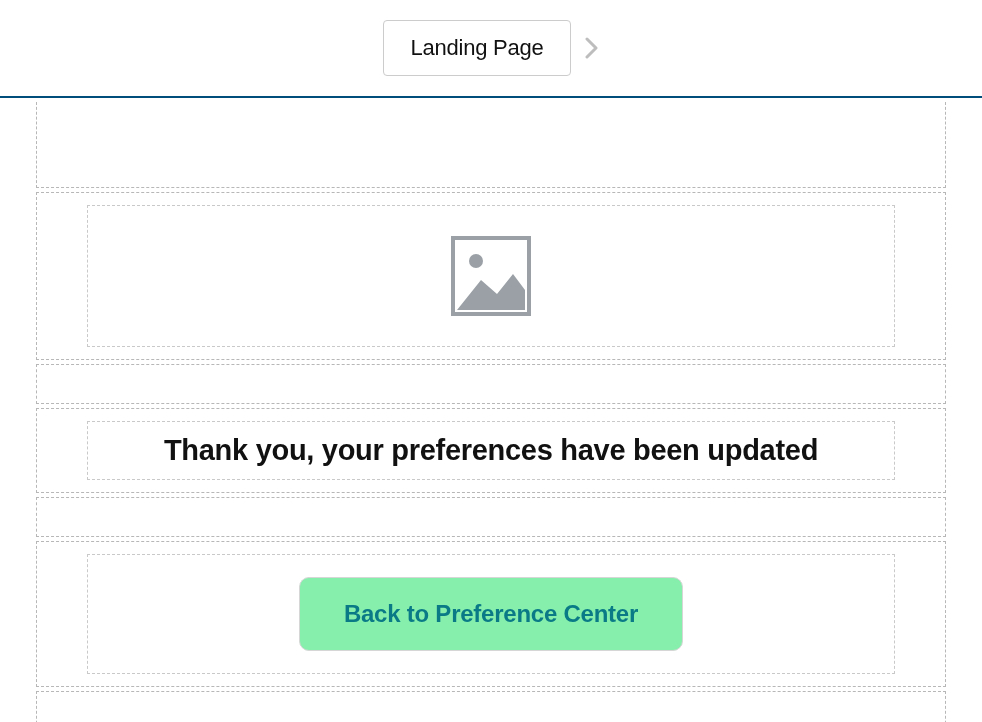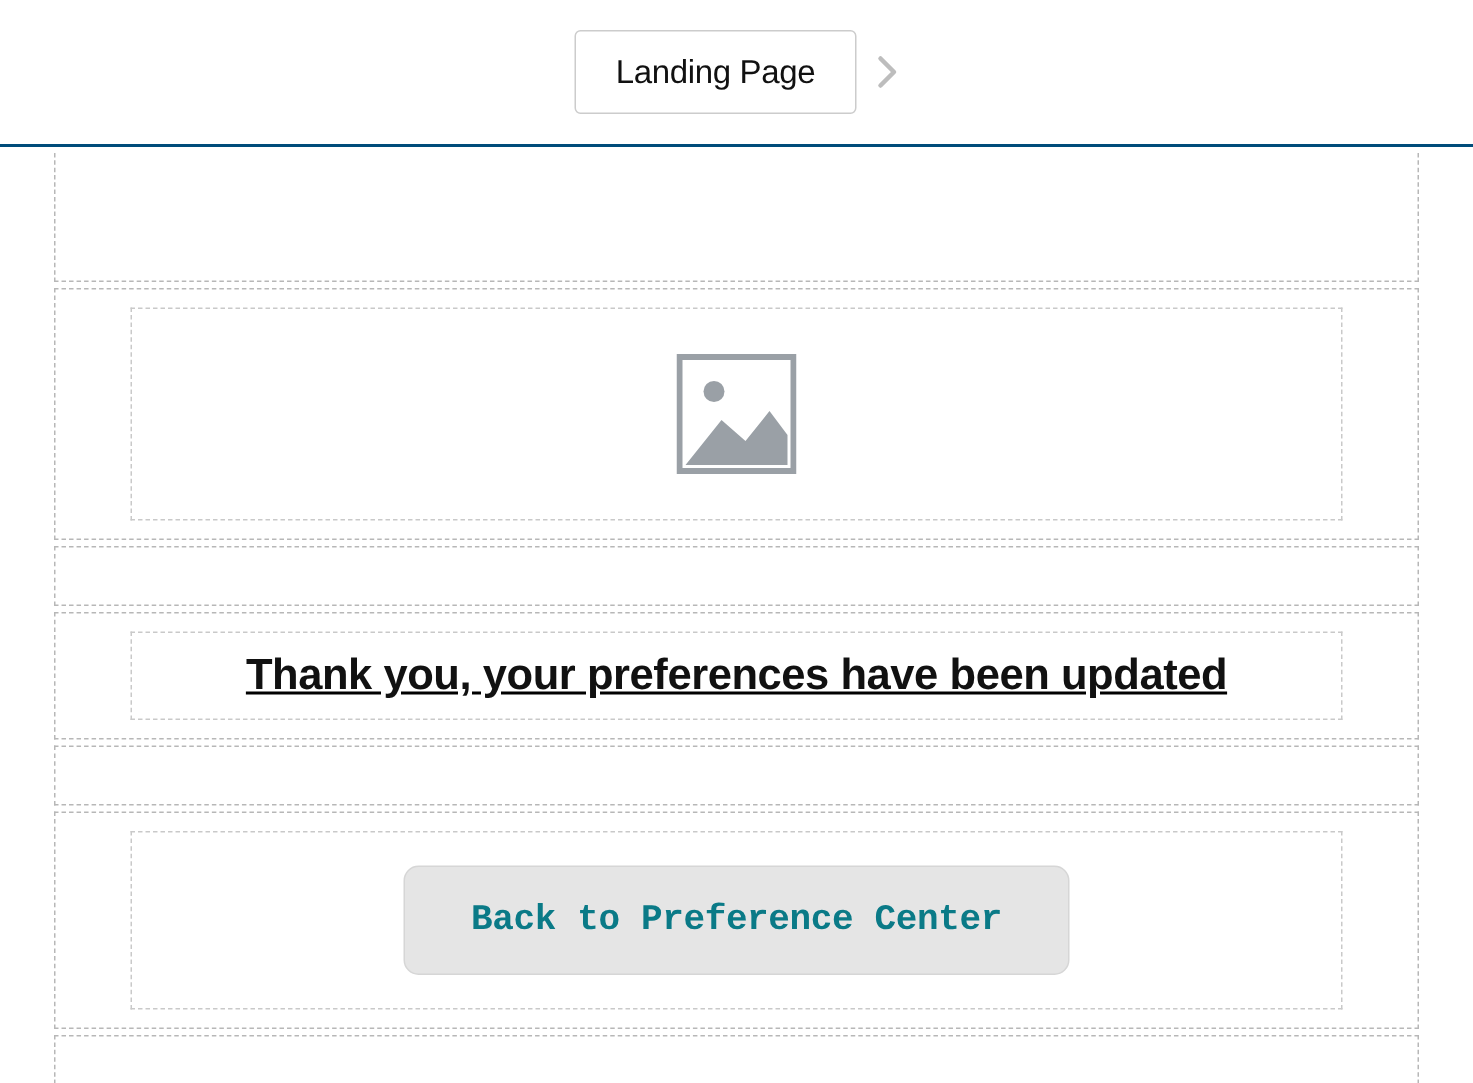--- a/index.html
+++ b/index.html
@@ -80,43 +80,41 @@
     .spacer-block {
       height: 40px;
       padding: 0;
     }
     .spacer-block2 {
       height: 40px;
       padding: 0;
     }
     .heading-block .inner {
       padding: 12px 20px;
-      text-decoration: underline;
     }
     .heading-text {
       font-size: 29px;
       font-weight: 700;
       color: #111111;
       letter-spacing: -0.01em;
     }
     .button-block .inner {
       padding: 22px;
     }
     .btn {
       display: inline-block;
       border: 1px solid #d6d6d6;
       border-radius: 10px;
       padding: 22px 44px;
       font-size: 24px;
       font-weight: 700;
       color: #0a7a87;
-      background: #e5e5e5;
+      background: #86efac;
       cursor: pointer;
       letter-spacing: -0.01em;
-      font-family: Liberation Mono, monospace;
     }
     .block-bottom {
       height: 102px;
       padding: 0;
       border-bottom: none;
     }
     .block + .block {
       margin-top: 4px;
     }
   </style>

